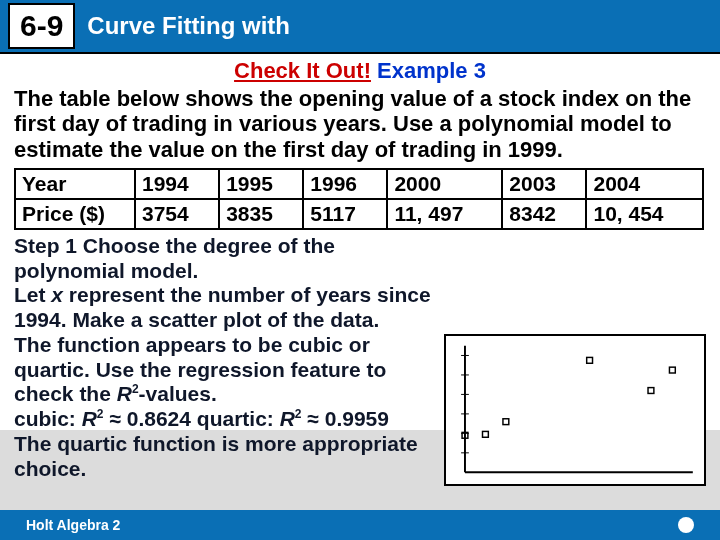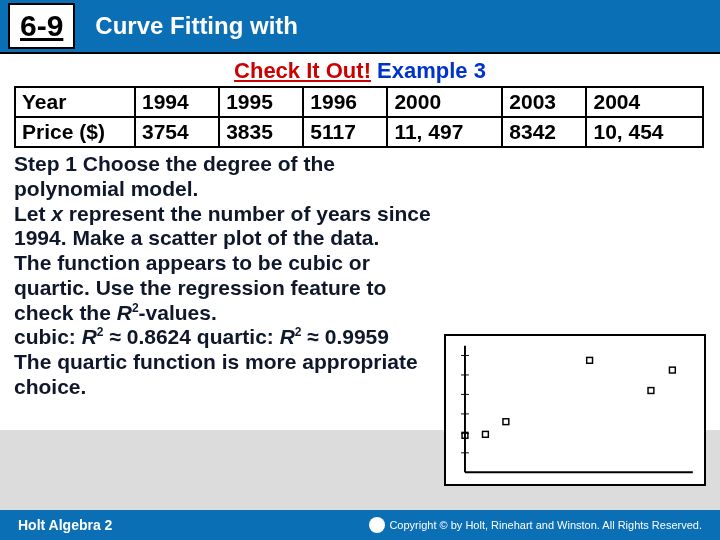--- a/index.html
+++ b/index.html
@@ -20,28 +20,27 @@
     border-bottom: 2px solid #000;
   }
   .lesson-num {
     background: #fff;
     color: #000;
     font-weight: bold;
     font-size: 30px;
     padding: 4px 10px;
     margin-left: 8px;
     border: 2px solid #000;
-    text-decoration: underline;
   }
   .lesson-title {
     color: #fff;
     font-weight: bold;
     font-size: 24px;
     line-height: 1.05;
-    margin-left: 20px;
+    margin-left: 12px;
   }
   .content {
     background: #fff;
     margin: 0;
     padding: 4px 14px 4px 14px;
     height: 376px;
     position: relative;
   }
   .check-line {
     text-align: center;
@@ -97,21 +96,21 @@
   .footer {
     position: absolute;
     bottom: 0;
     left: 0;
     width: 720px;
     height: 30px;
     background: linear-gradient(#0a6fb5, #0a6fb5);
     display: flex;
     align-items: center;
     justify-content: space-between;
-    padding: 0 18px;
+    padding: 0 26px;
     color: #fff;
     font-size: 14px;
   }
   .footer-left { font-weight: bold; }
   .footer-right { font-size: 11px; color:#fff; display:flex; align-items:center; gap:4px;}
   .owl {
     width: 16px; height:16px; background:#fff; border-radius:50%;
     display:inline-block;
   }
 </style>
@@ -124,20 +123,21 @@
     <span>Curve Fitting with</span><br>
   </div>
 </div>
 
 <div class="content">
   <div class="check-line">
     <span class="check-red">Check It Out!</span>
     <span class="check-blue">Example 3</span>
   </div>
 
+  <div class="problem">The table below shows the opening value of a stock index on the first day of trading in various years. Use a polynomial model to estimate the value on the first day of trading in 1999.</div>
 
   <table class="data">
     <tbody>
         <tr>
       <td class="rowhead">Year</td>
       <td>1994</td>
       <td>1995</td>
       <td>1996</td>
       <td>2000</td>
       <td>2003</td>
@@ -182,15 +182,14 @@
       <rect x="206" y="53" width="6" height="6" fill="none" stroke="#000" stroke-width="1.5"></rect>
       <rect x="228" y="32" width="6" height="6" fill="none" stroke="#000" stroke-width="1.5"></rect>
     </svg>
   </div>
 </div>
 
 <div class="footer">
   <div class="footer-left">Holt Algebra 2</div>
   <div class="footer-right">
     <span class="owl"></span>
-    <span>Copyright © by Holt, Rinehart and Winston. All Rights Reserved.</span>
   </div>
 </div>
 
 </body></html>

